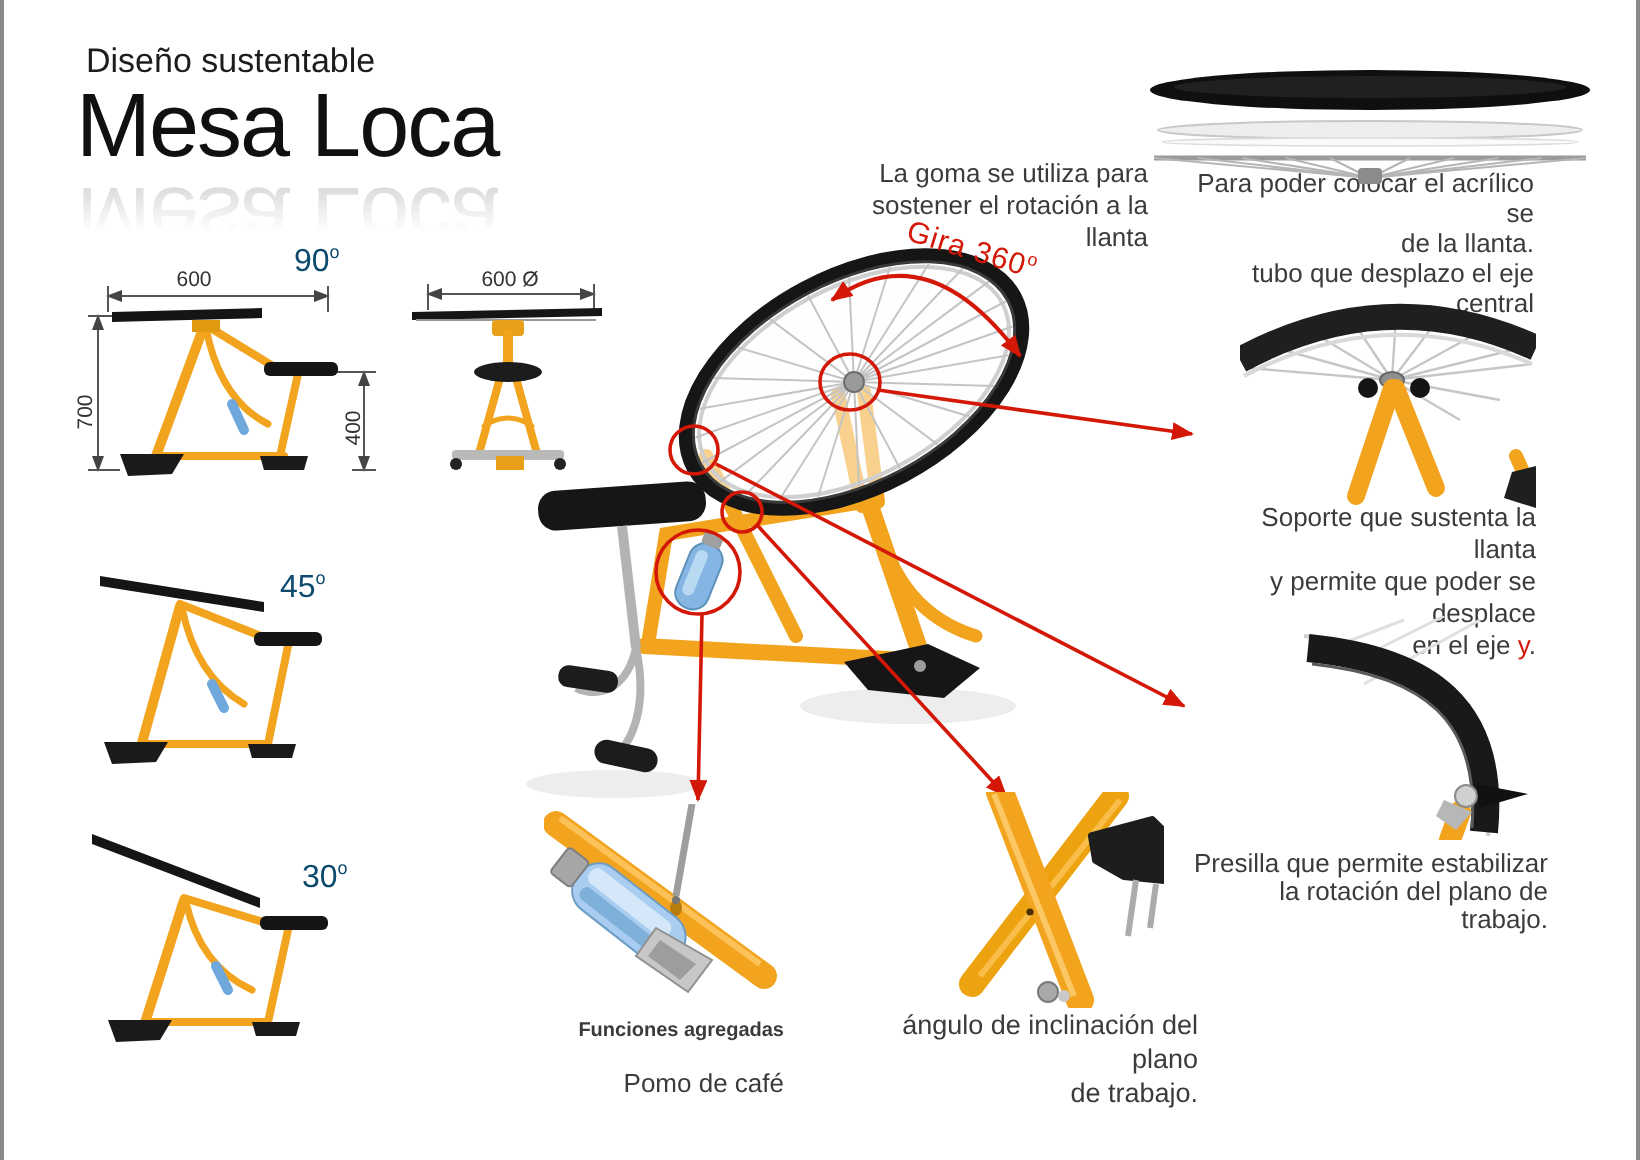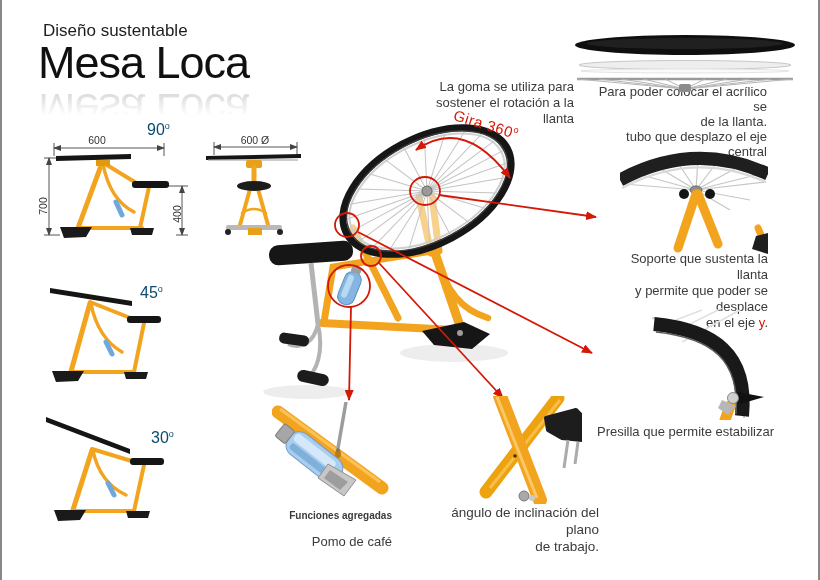--- a/index.html
+++ b/index.html
@@ -258,20 +258,21 @@
     <path d="M78,98 L73,112" stroke="#f2a41f" stroke-width="11" stroke-linecap="round"></path>
     <g>
       <circle cx="81" cy="90" r="5.5" fill="#d0d0d0" stroke="#8a8a8a"></circle>
       <polygon points="86,84 112,89 88,96" fill="#111"></polygon>
       <polygon points="70,92 84,98 76,107 66,100" fill="#b7b7b7"></polygon>
     </g>
   </svg>
 
   <div class="abs note c note-presilla">
     <div>Presilla que permite estabilizar</div>
+    <div>la rotación del plano de trabajo.</div>
   </div>
 
   <svg class="fig" style="left:270px;top:402px" width="135" height="103" viewBox="0 0 135 103">
     <g>
       <line x1="6" y1="10" x2="110" y2="86" stroke="#f2a41f" stroke-width="13" stroke-linecap="round"></line>
       <line x1="8" y1="7" x2="108" y2="80" stroke="#ffca67" stroke-width="3" opacity=".8"></line>
       <ellipse cx="66" cy="52" rx="3" ry="4" fill="#b97d0d"></ellipse>
     </g>
     <g>
       <line x1="74" y1="0" x2="66" y2="46" stroke="#9d9d9d" stroke-width="3.5"></line>

